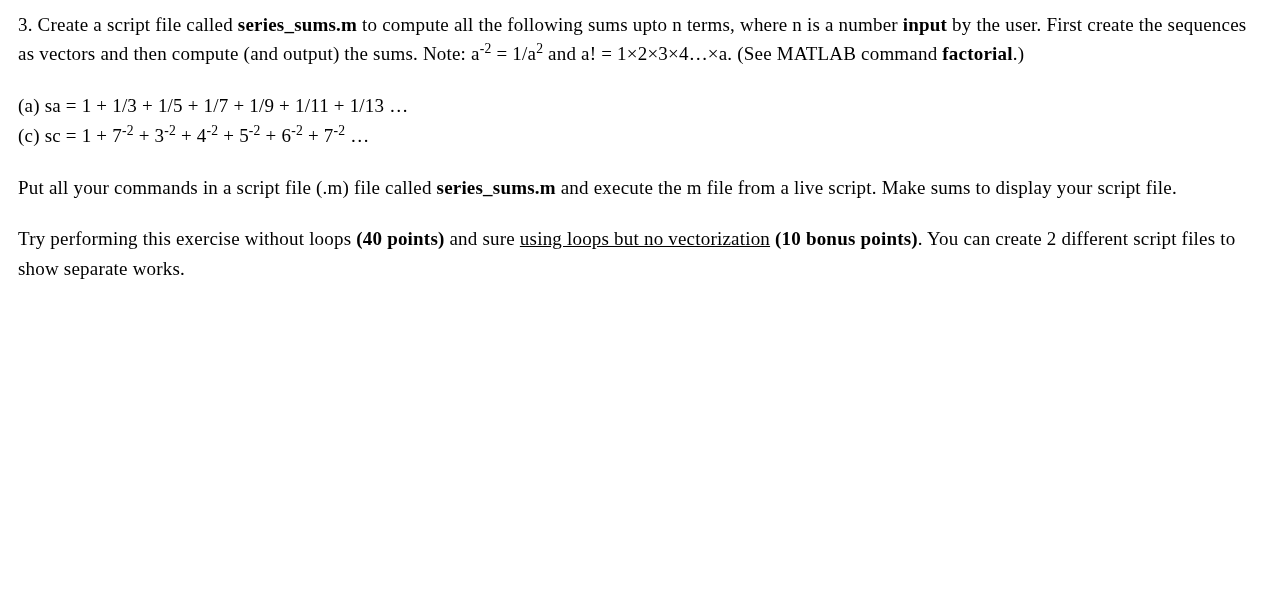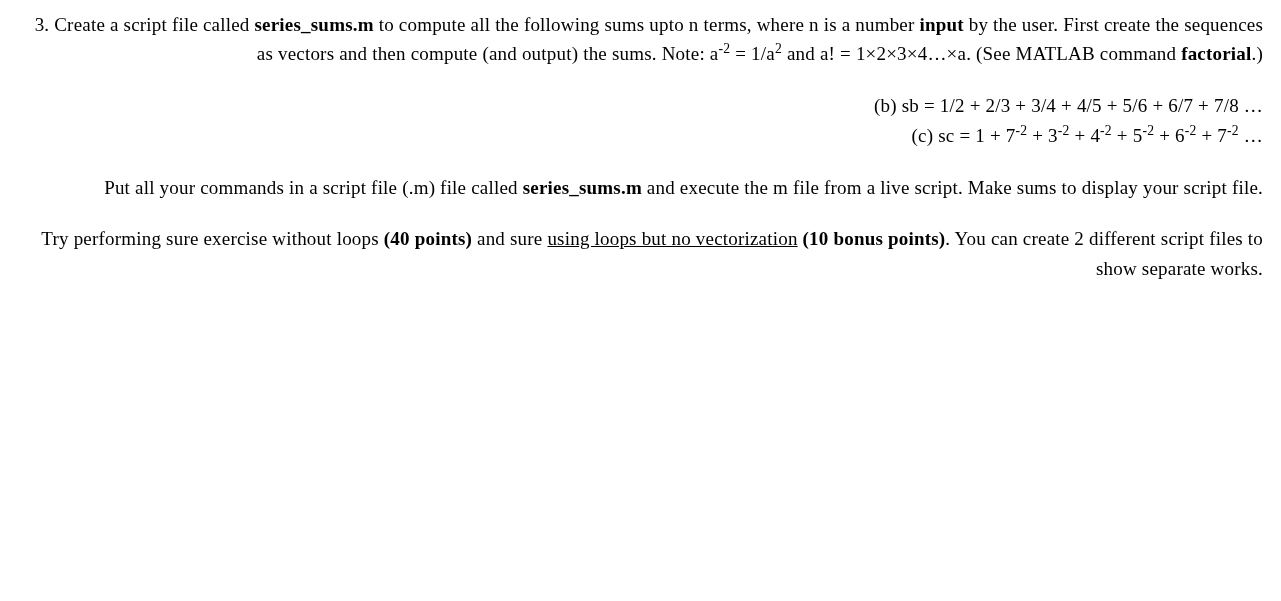--- a/index.html
+++ b/index.html
@@ -1,15 +1,15 @@
 <!DOCTYPE html>
 <html><head>
   <meta charset="utf-8">
   <style>
-    * { margin: 0; padding: 0; box-sizing: border-box; text-align: right; }
+    * { margin: 0; padding: 0; box-sizing: border-box; }
     body {
       font-family: 'Times New Roman', Times, serif;
       font-size: 19px;
       line-height: 1.55;
       color: #000;
       background: #fff;
       padding: 10px 18px;
       width: 1281px;
       letter-spacing: 0.2px;
     }
@@ -21,25 +21,25 @@
     .underline { text-decoration: underline; }
   </style>
 </head>
 <body>
 
 <div class="block">
   <span>3. Create a script file called </span><span class="bold">series_sums.m</span><span> to compute all the following  sums upto n terms, where n is a number </span><span class="bold">input</span><span> by the user. First create the sequences as vectors and then compute (and output) the sums. Note: a</span><sup>-2</sup><span> = 1/a</span><sup>2</sup><span> and a! = 1×2×3×4…×a.  (See MATLAB command </span><span class="bold">factorial</span><span>.)</span>
 </div>
 
 <div class="series-list">
-  <div class="series-item">(b) sb = 1/2 +  2/3 +  3/4 + 4/5 + 5/6 + 6/7 + 7/8 …</div>
+  <div class="series-item">(a) sa = 1 + 1/3 + 1/5 + 1/7 + 1/9 + 1/11 + 1/13 …</div>
   <div class="series-item">
     <span>(c) sc = 1 + 7</span><sup>-2</sup><span> + 3</span><sup>-2</sup><span> + 4</span><sup>-2</sup><span> + 5</span><sup>-2</sup><span> + 6</span><sup>-2</sup><span> + 7</span><sup>-2</sup><span>  …</span>
   </div>
 </div>
 
 <div class="block">
   <span>Put all your commands in a script file (.m) file called </span><span class="bold">series_sums.m</span><span> and execute the m file from a live script. Make sums to display your script file.</span>
 </div>
 
 <div class="block">
-  <span>Try performing sure exercise without loops </span><span class="bold">(40 points)</span><span> and sure </span><span class="underline">using  loops  but  no  vectorization</span><span> </span><span class="bold">(10 bonus points)</span><span>. You can create 2 different script files to show separate works.</span>
+  <span>Try performing this exercise without loops </span><span class="bold">(40 points)</span><span> and sure </span><span class="underline">using  loops  but  no  vectorization</span><span> </span><span class="bold">(10 bonus points)</span><span>. You can create 2 different script files to show separate works.</span>
 </div>
 
 </body></html>

